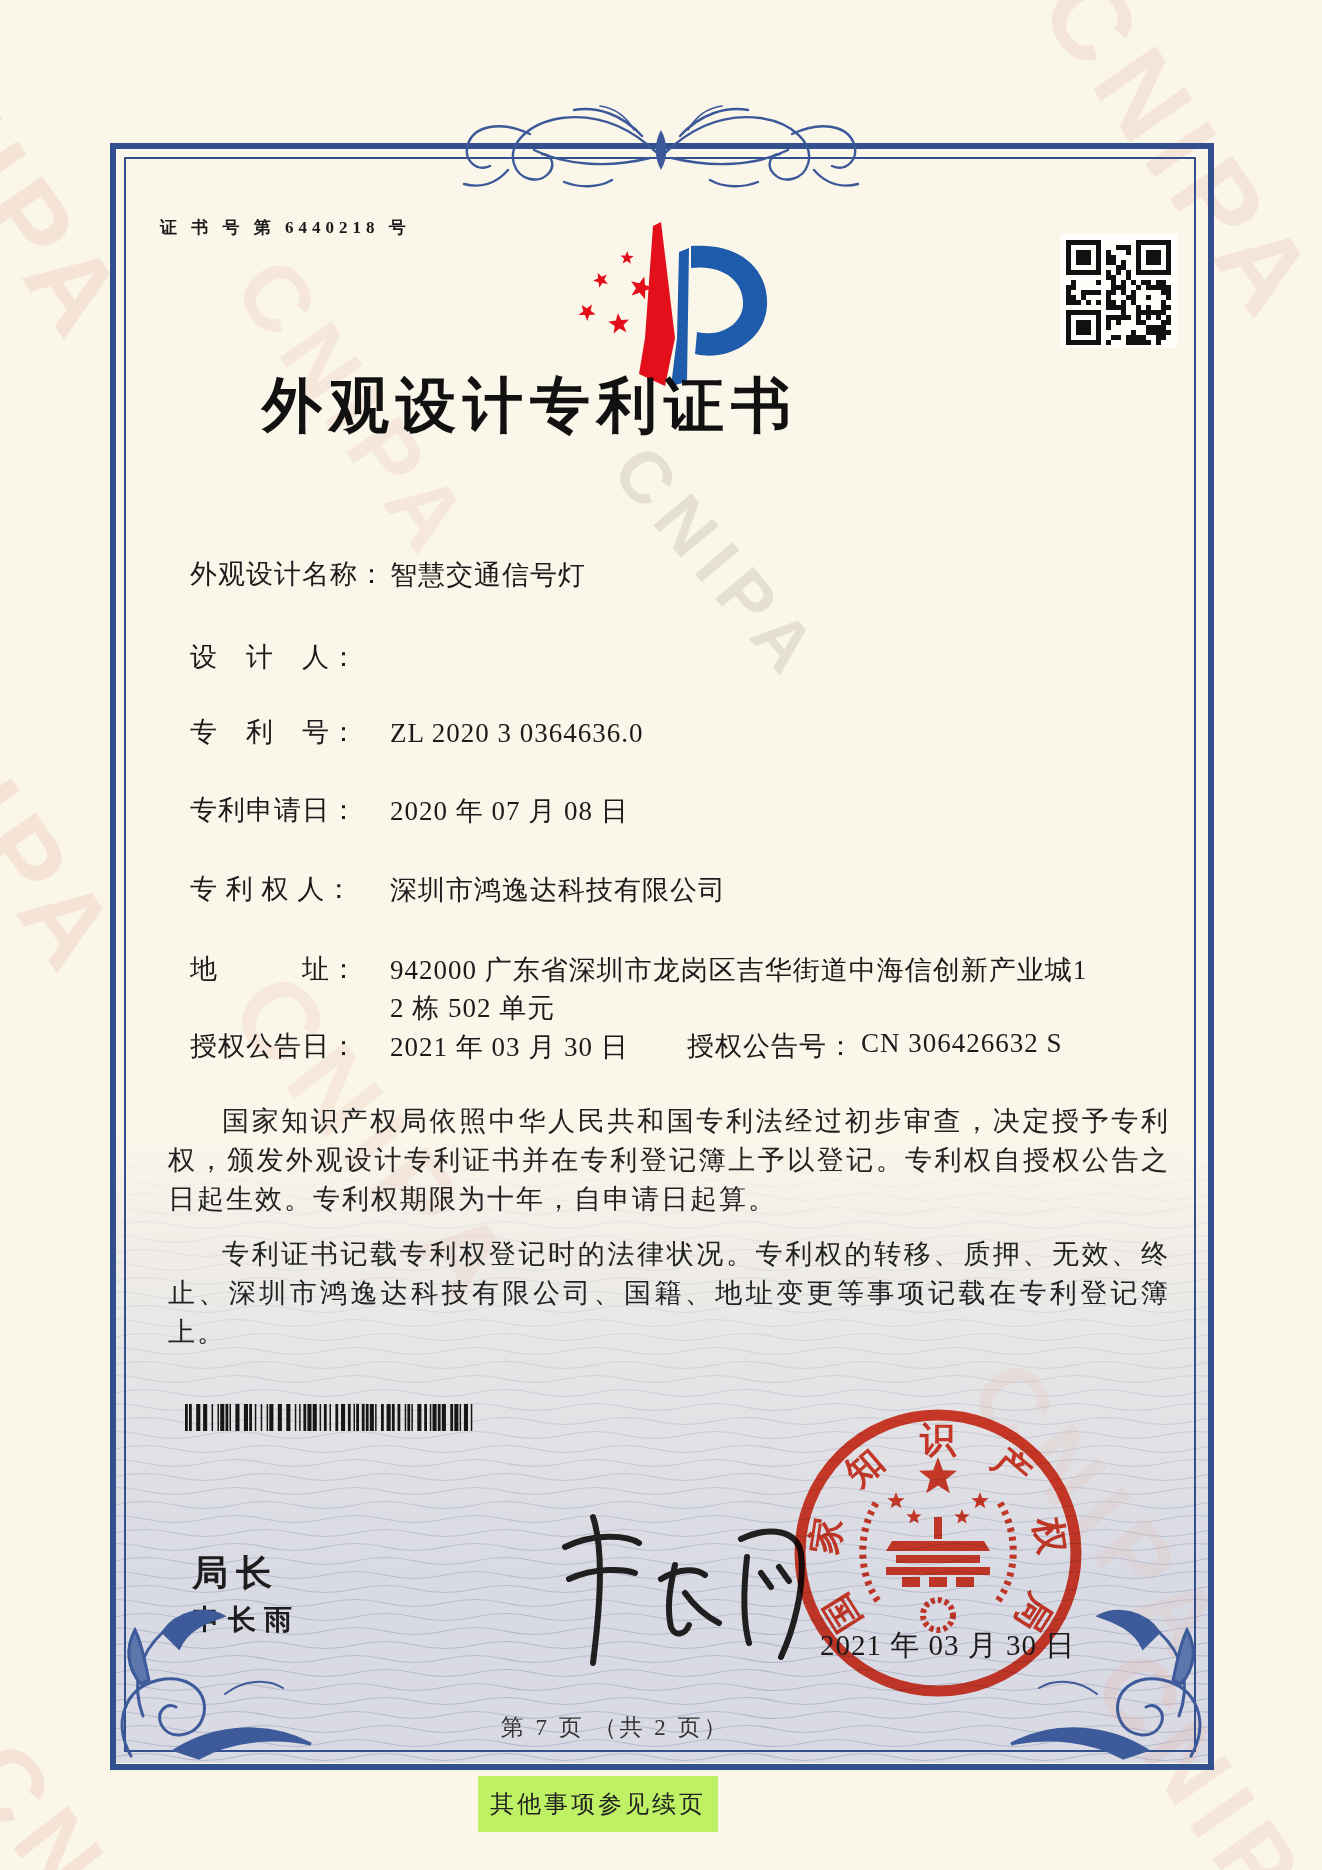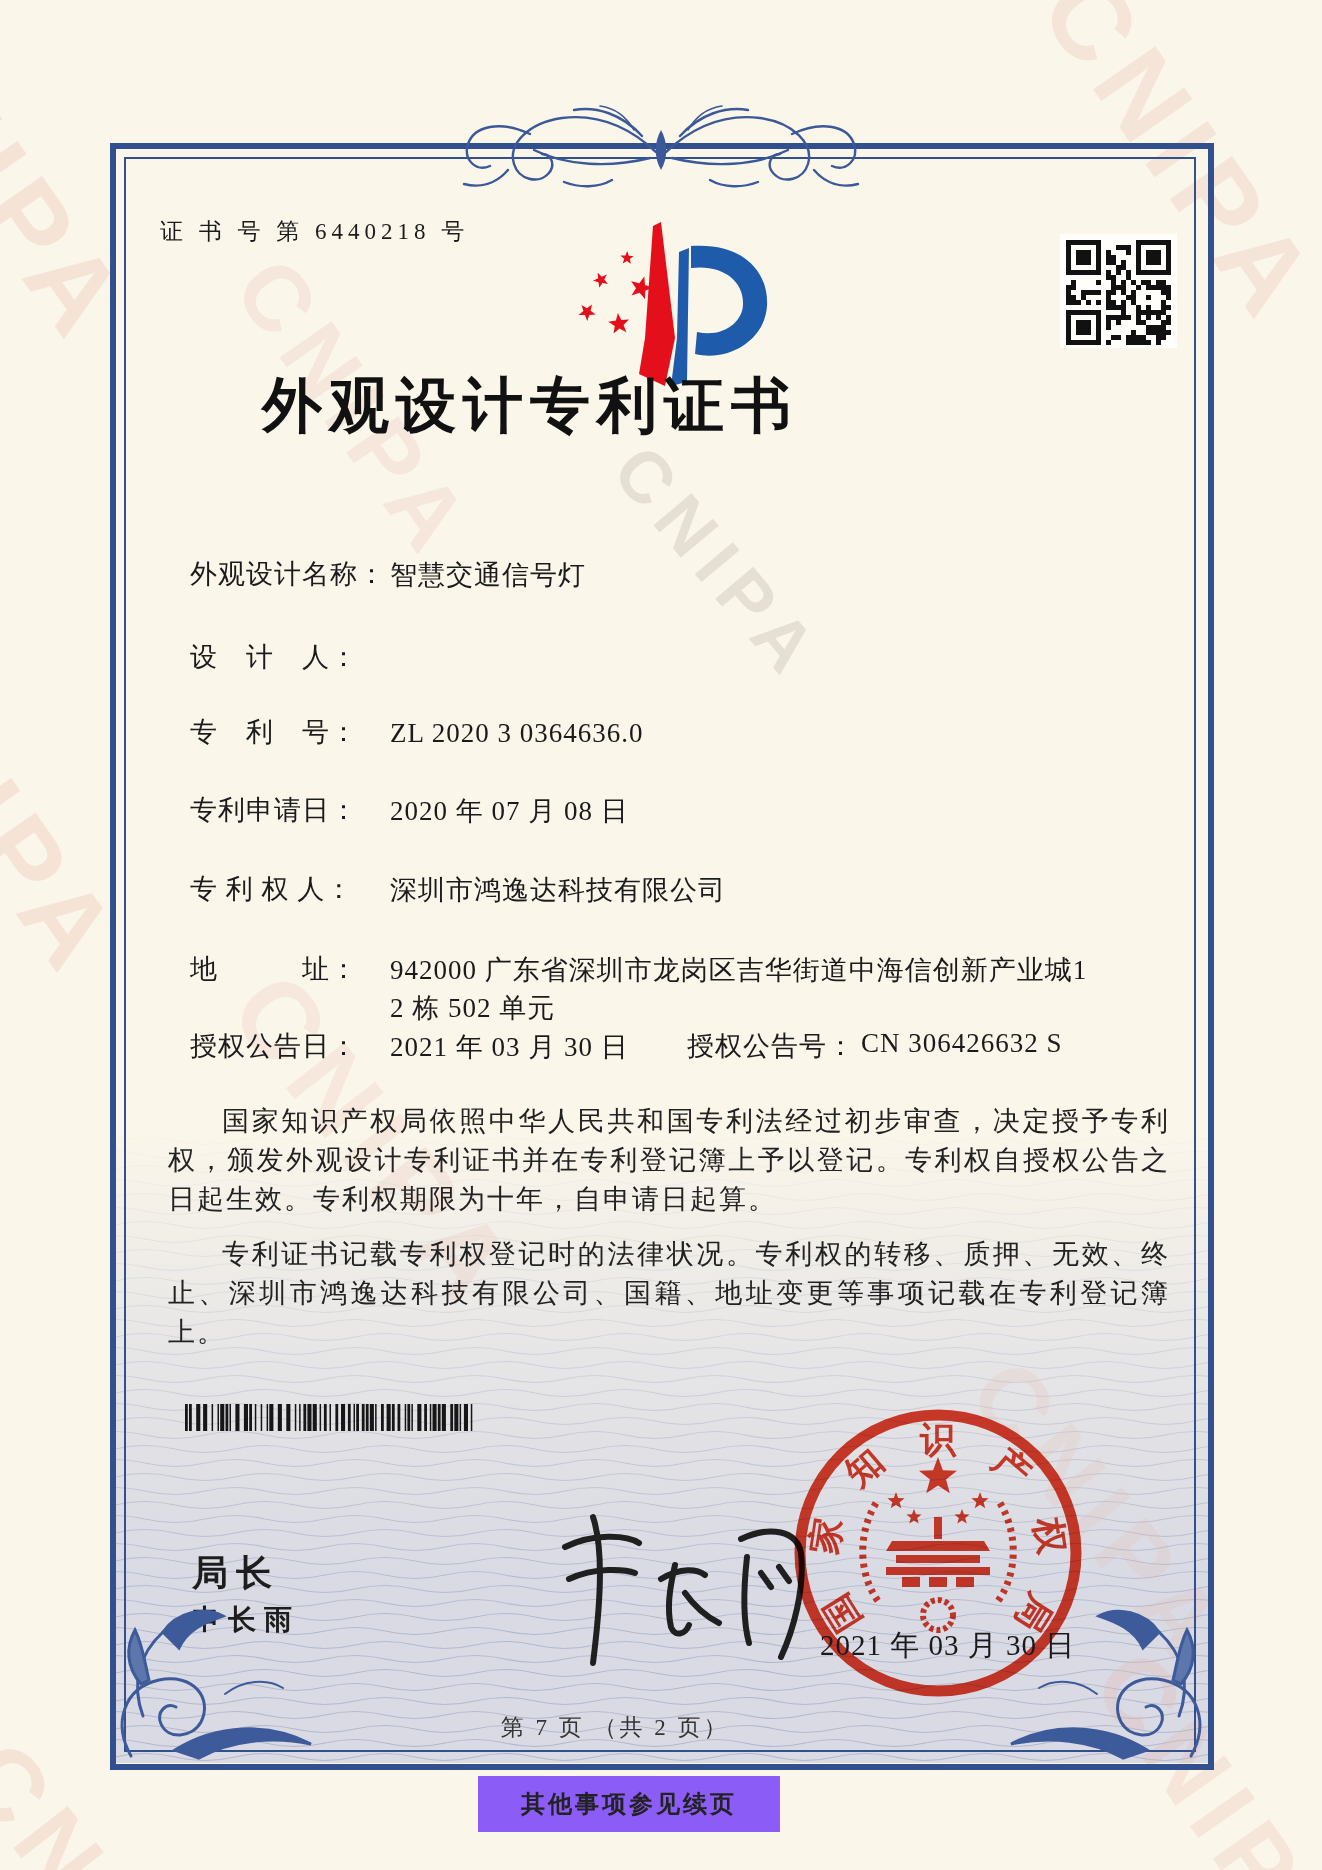--- a/index.html
+++ b/index.html
@@ -10,21 +10,21 @@
            background:linear-gradient(to bottom,rgba(217,219,228,0) 0%,rgba(214,216,227,.55) 35%,rgba(214,216,227,.92) 70%,#d9dae3 100%);}
   .wave-svg{position:absolute;left:115px;top:1135px;z-index:1;}
   
   .wm{position:absolute;z-index:2;font-family:"Liberation Sans","DejaVu Sans",sans-serif;
       font-weight:bold;letter-spacing:12px;transform-origin:0 0;user-select:none;white-space:nowrap;}
   
   .frame-outer{position:absolute;left:110px;top:143px;width:1092px;height:1615px;border:6px solid #31508d;z-index:3;}
   .frame-inner{position:absolute;left:124px;top:157px;width:1068px;height:1591px;border:2px solid #31508d;z-index:3;}
   .ornament{position:absolute;z-index:4;}
   
-  .cert-no{position:absolute;left:160px;top:216px;font-size:23px;letter-spacing:5px;z-index:4;}
+  .cert-no{position:absolute;left:160px;top:216px;font-size:17px;letter-spacing:5px;z-index:4;font-weight:bold;}
   .logo{position:absolute;left:553px;top:218px;z-index:4;}
   .qr{position:absolute;left:1060px;top:234px;width:117px;height:114px;background:#fffefb;z-index:4;}
   .title{position:absolute;left:0;top:366px;width:1060px;text-align:center;font-size:60px;font-weight:bold;
          letter-spacing:7px;z-index:4;color:#111;}
   
   .field-row{position:absolute;left:190px;display:flex;font-size:27px;letter-spacing:1px;z-index:4;}
   .f-label{width:196px;flex:none;}
   .f-value{margin-left:4px;white-space:pre-line;line-height:38px;}
   .grant-right{position:absolute;left:687px;display:flex;font-size:27px;letter-spacing:1px;z-index:4;}
   
@@ -36,22 +36,22 @@
   .official-title{position:absolute;left:192px;top:1549px;font-family:"Liberation Sans","DejaVu Sans",sans-serif;
          font-weight:bold;font-size:36px;letter-spacing:8px;z-index:4;color:#1d1d1d;}
   .official-name{position:absolute;left:192px;top:1601px;font-family:"Liberation Sans","DejaVu Sans",sans-serif;
          font-weight:bold;font-size:28px;letter-spacing:8px;z-index:4;color:#1d1d1d;}
   .signature{position:absolute;left:535px;top:1495px;z-index:5;}
   .seal{position:absolute;left:790px;top:1405px;z-index:6;mix-blend-mode:multiply;opacity:.93;}
   .seal-date{position:absolute;left:815px;top:1626px;width:265px;text-align:center;font-size:29px;
          letter-spacing:1px;z-index:7;color:#1a1a1a;}
   .page-num{position:absolute;left:0;top:1712px;width:1230px;text-align:center;font-size:23px;
          letter-spacing:3px;z-index:4;color:#333;}
-  .note-band{position:absolute;left:478px;top:1776px;width:302px;height:56px;background:#8b5cf6;z-index:4;
-         display:flex;align-items:center;justify-content:center;font-weight:bold;}
+  .note-band{position:absolute;left:478px;top:1776px;width:240px;height:56px;background:#bef264;z-index:4;
+         display:flex;align-items:center;justify-content:center;}
   .note-text{font-size:24px;letter-spacing:3px;color:#222;}
 </style>
 </head>
 <body>
 
 <div class="page">
 
   <div class="wave-bg"></div>
   <svg class="wave-svg" id="waves" width="1094" height="628">
       <path d="M0 6 q30 -7 60 0 q30 7 60 0 q30 -7 60 0 q30 7 60 0 q30 -7 60 0 q30 7 60 0 q30 -7 60 0 q30 7 60 0 q30 -7 60 0 q30 7 60 0 q30 -7 60 0 q30 7 60 0 q30 -7 60 0 q30 7 60 0 q30 -7 60 0 q30 7 60 0 q30 -7 60 0 q30 7 60 0 q30 -7 60 0 q30 7 60 0" fill="none" stroke="#9aa3bd" stroke-width="1.1" opacity="0.040"></path>

